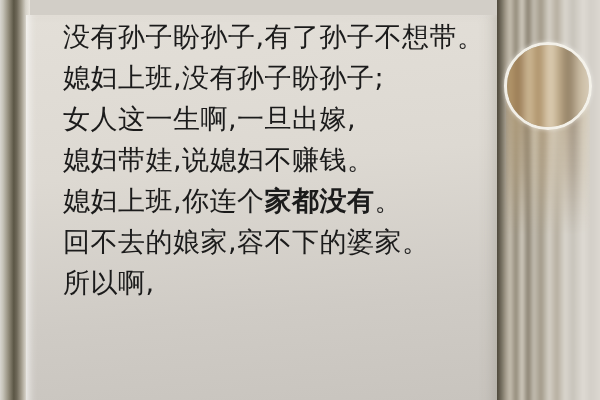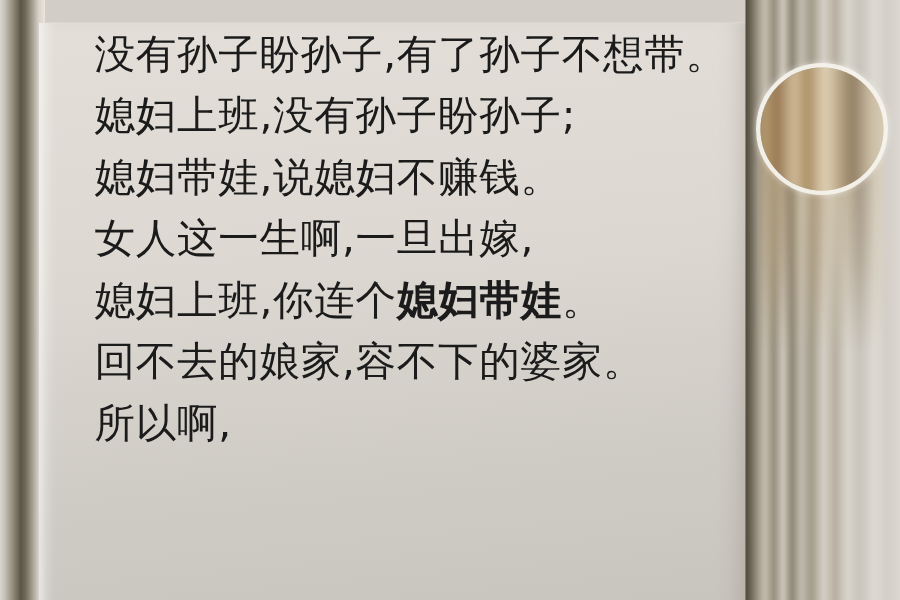--- a/index.html
+++ b/index.html
@@ -73,23 +73,23 @@
 <body>
 
 <div class="scene">
 
   <div class="spine"></div>
 
   <div class="page">
     <div class="text-block">
       <div class="text-line">没有孙子盼孙子,有了孙子不想带。</div>
       <div class="text-line">媳妇上班,没有孙子盼孙子;</div>
+      <div class="text-line">女人这一生啊,一旦出嫁,</div>
       <div class="text-line">媳妇带娃,说媳妇不赚钱。</div>
-      <div class="text-line">女人这一生啊,一旦出嫁,</div>
-      <div class="text-line"><span>媳妇上班,你连个</span><b>媳妇带娃</b><span>。</span></div>
+      <div class="text-line"><span>媳妇上班,你连个</span><b>家都没有</b><span>。</span></div>
       <div class="text-line">回不去的娘家,容不下的婆家。</div>
       <div class="text-line">所以啊,</div>
     </div>
   </div>
 
   <div class="blur-zone">
     <div class="blur-streaks"></div>
     <div class="avatar-smear"></div>
     <div class="avatar-circle">
       <div class="avatar-streaks"></div>

